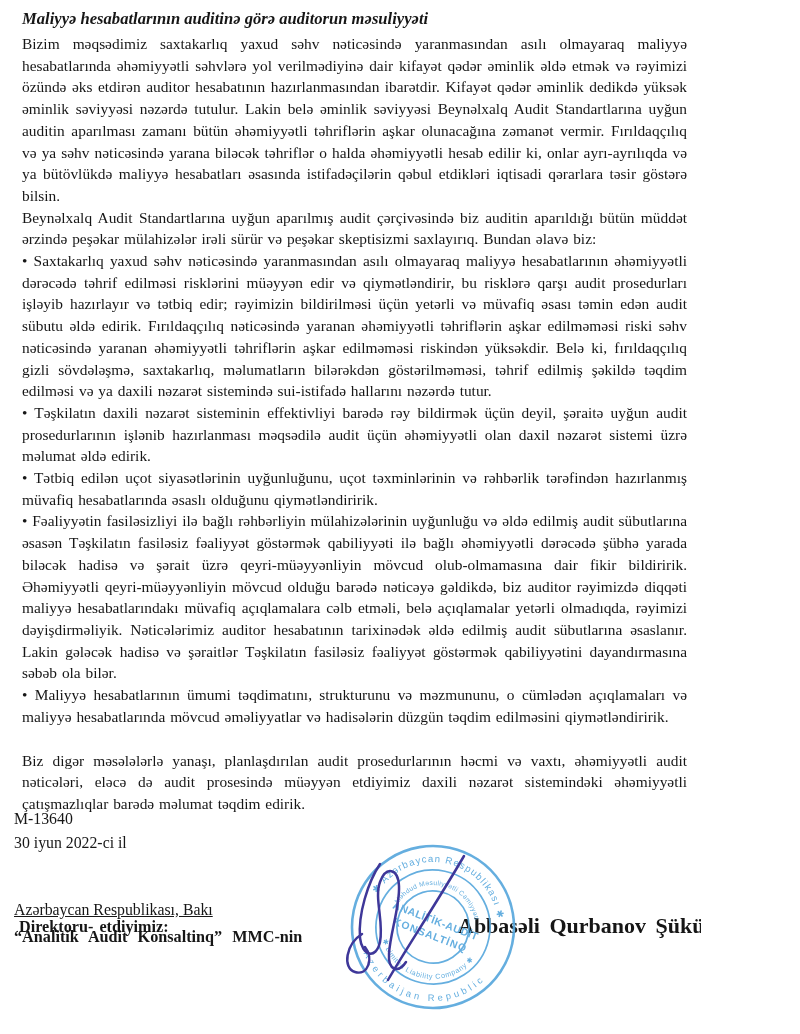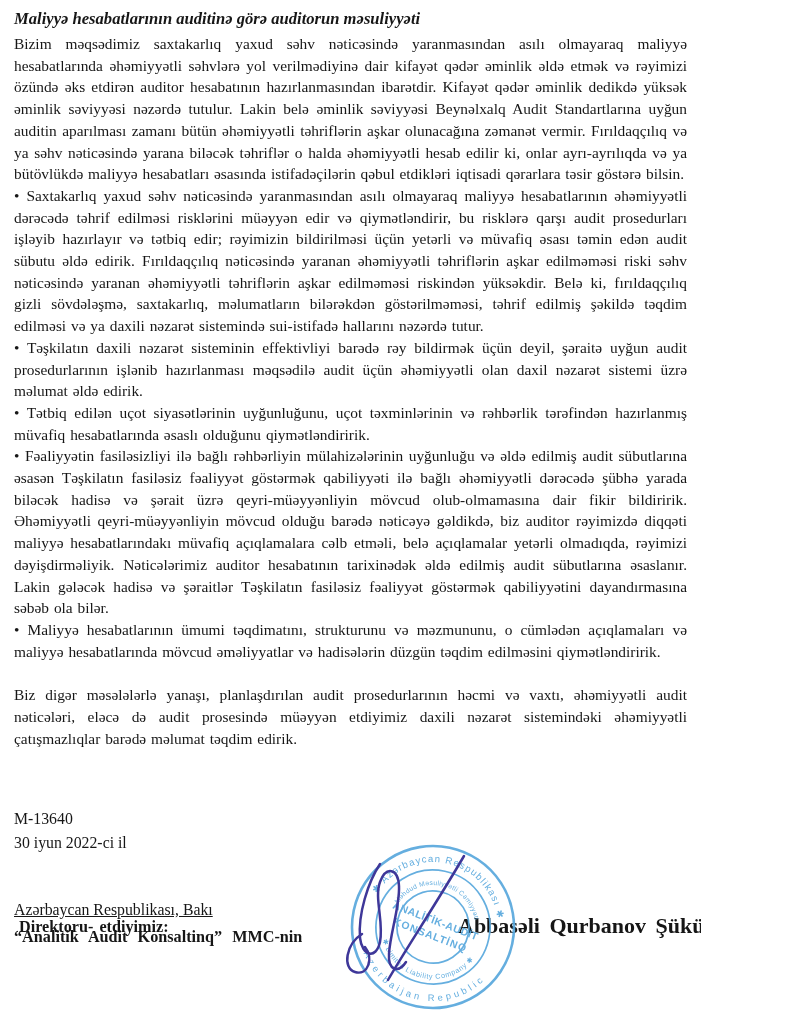--- a/index.html
+++ b/index.html
@@ -1,21 +1,21 @@
 <!DOCTYPE html>
 <html lang="az" style="--page-bg: #ffffff; --text: #161616; --stamp-blue: #58a8dd; --ink: #3e3799;"><head>
 <meta charset="utf-8">
 <style>
   html,body { margin:0; padding:0; background:#ffffff; }
   .page {
     position:relative;
     width:701px; height:1034px;
     background:var(--page-bg, #ffffff);
     box-sizing:border-box;
-    padding:8px 14px 0 14px;
+    padding:8px 14px 0 22px;
     overflow:hidden;
     font-family:"Liberation Serif", serif;
     color:var(--text, #161616);
   }
   .doc-title {
     font-size:16.6px; font-weight:bold; font-style:italic;
     margin:0 0 3px 0; line-height:22px;
   }
   .para {
     margin:0; text-align:justify;
@@ -39,20 +39,21 @@
                        font-weight:bold; text-anchor:middle; }
 </style>
 </head>
 <body>
 
 <div class="page">
 
   <h1 class="doc-title">Maliyyə hesabatlarının auditinə görə auditorun məsuliyyəti</h1>
 
   <p class="para">Bizim məqsədimiz saxtakarlıq yaxud səhv nəticəsində yaranmasından asılı olmayaraq maliyyə hesabatlarında əhəmiyyətli səhvlərə yol verilmədiyinə dair kifayət qədər əminlik əldə etmək və rəyimizi özündə əks etdirən auditor hesabatının hazırlanmasından ibarətdir. Kifayət qədər əminlik dedikdə yüksək əminlik səviyyəsi nəzərdə tutulur. Lakin belə əminlik səviyyəsi Beynəlxalq Audit Standartlarına uyğun auditin aparılması zamanı bütün əhəmiyyətli təhriflərin aşkar olunacağına zəmanət vermir. Fırıldaqçılıq və ya səhv nəticəsində yarana biləcək təhriflər o halda əhəmiyyətli hesab edilir ki, onlar ayrı-ayrılıqda və ya bütövlükdə maliyyə hesabatları əsasında istifadəçilərin qəbul etdikləri iqtisadi qərarlara təsir göstərə bilsin.</p>
+  <p class="para">Beynəlxalq Audit Standartlarına uyğun aparılmış audit çərçivəsində biz auditin aparıldığı bütün müddət ərzində peşəkar mülahizələr irəli sürür və peşəkar skeptisizmi saxlayırıq. Bundan əlavə biz:</p>
 
   <p class="para">• Saxtakarlıq yaxud səhv nəticəsində yaranmasından asılı olmayaraq maliyyə hesabatlarının əhəmiyyətli dərəcədə təhrif edilməsi risklərini müəyyən edir və qiymətləndirir, bu risklərə qarşı audit prosedurları işləyib hazırlayır və tətbiq edir; rəyimizin bildirilməsi üçün yetərli və müvafiq əsası təmin edən audit sübutu əldə edirik. Fırıldaqçılıq nəticəsində yaranan əhəmiyyətli təhriflərin aşkar edilməməsi riski səhv nəticəsində yaranan əhəmiyyətli təhriflərin aşkar edilməməsi riskindən yüksəkdir. Belə ki, fırıldaqçılıq gizli sövdələşmə, saxtakarlıq, məlumatların bilərəkdən göstərilməməsi, təhrif edilmiş şəkildə təqdim edilməsi və ya daxili nəzarət sistemində sui-istifadə hallarını nəzərdə tutur.</p>
   <p class="para">• Təşkilatın daxili nəzarət sisteminin effektivliyi barədə rəy bildirmək üçün deyil, şəraitə uyğun audit prosedurlarının işlənib hazırlanması məqsədilə audit üçün əhəmiyyətli olan daxil nəzarət sistemi üzrə məlumat əldə edirik.</p>
   <p class="para">• Tətbiq edilən uçot siyasətlərinin uyğunluğunu, uçot təxminlərinin və rəhbərlik tərəfindən hazırlanmış müvafiq hesabatlarında əsaslı olduğunu qiymətləndiririk.</p>
   <p class="para">• Fəaliyyətin fasiləsizliyi ilə bağlı rəhbərliyin mülahizələrinin uyğunluğu və əldə edilmiş audit sübutlarına əsasən Təşkilatın fasiləsiz fəaliyyət göstərmək qabiliyyəti ilə bağlı əhəmiyyətli dərəcədə şübhə yarada biləcək hadisə və şərait üzrə qeyri-müəyyənliyin mövcud olub-olmamasına dair fikir bildiririk. Əhəmiyyətli qeyri-müəyyənliyin mövcud olduğu barədə nəticəyə gəldikdə, biz auditor rəyimizdə diqqəti maliyyə hesabatlarındakı müvafiq açıqlamalara cəlb etməli, belə açıqlamalar yetərli olmadıqda, rəyimizi dəyişdirməliyik. Nəticələrimiz auditor hesabatının tarixinədək əldə edilmiş audit sübutlarına əsaslanır. Lakin gələcək hadisə və şəraitlər Təşkilatın fasiləsiz fəaliyyət göstərmək qabiliyyətini dayandırmasına səbəb ola bilər.</p>
   <p class="para">• Maliyyə hesabatlarının ümumi təqdimatını, strukturunu və məzmununu, o cümlədən açıqlamaları və maliyyə hesabatlarında mövcud əməliyyatlar və hadisələrin düzgün təqdim edilməsini qiymətləndiririk.</p>
 
   <p class="para closing-para">Biz digər məsələlərlə yanaşı, planlaşdırılan audit prosedurlarının həcmi və vaxtı, əhəmiyyətli audit nəticələri, eləcə də audit prosesində müəyyən etdiyimiz daxili nəzarət sistemindəki əhəmiyyətli çatışmazlıqlar barədə məlumat təqdim edirik.</p>
 
   <div class="abs footer-line ref-line">M-13640</div>

